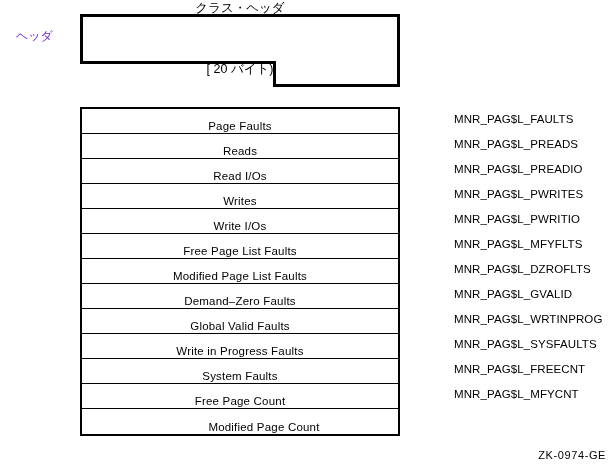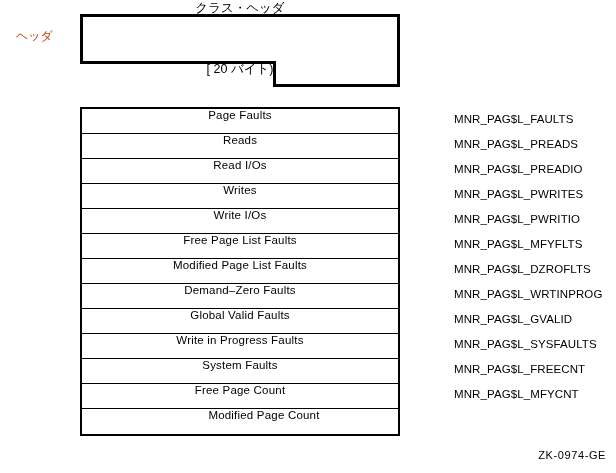--- a/index.html
+++ b/index.html
@@ -15,21 +15,21 @@
     font-family: "Liberation Sans", sans-serif;
     color: #000000;
     overflow: hidden;
   }
 
   
   .side-label {
     position: absolute;
     font-size: 12px;
     line-height: 15px;
-    color: #c2410c;
+    color: #6d28d9;
     text-align: left;
     white-space: pre;
   }
   #header-side-label {
     left: 16px;
     top: 29px;
     width: 60px;
   }
   #datablock-side-label {
     left: 8px;
@@ -77,21 +77,21 @@
     border-bottom-width: 2px;
     box-sizing: border-box;
     background: #fff;
   }
   .db-row {
     position: relative;
     height: 25px;
     box-sizing: border-box;
     border-bottom: 1.5px solid #000;
     display: flex;
-    align-items: flex-start;
+    align-items: flex-end;
     justify-content: center;
   }
   .db-row:last-child {
     border-bottom: none;
     margin-left: 48px;
   }
   .db-row-label {
     font-size: 11.5px;
     line-height: 13px;
     white-space: nowrap;
@@ -205,26 +205,26 @@
     <div class="sym-row">
       <span class="sym-text">MNR_PAG$L_PWRITIO</span>
     </div>
     <div class="sym-row">
       <span class="sym-text">MNR_PAG$L_MFYFLTS</span>
     </div>
     <div class="sym-row">
       <span class="sym-text">MNR_PAG$L_DZROFLTS</span>
     </div>
     <div class="sym-row">
+      <span class="sym-text">MNR_PAG$L_GVALID</span>
+    </div>
+    <div class="sym-row">
       <span class="sym-text">MNR_PAG$L_WRTINPROG</span>
     </div>
     <div class="sym-row">
-      <span class="sym-text">MNR_PAG$L_GVALID</span>
-    </div>
-    <div class="sym-row">
       <span class="sym-text">MNR_PAG$L_SYSFAULTS</span>
     </div>
     <div class="sym-row">
       <span class="sym-text">MNR_PAG$L_FREECNT</span>
     </div>
     <div class="sym-row">
       <span class="sym-text">MNR_PAG$L_MFYCNT</span>
     </div>
   </div>
 

